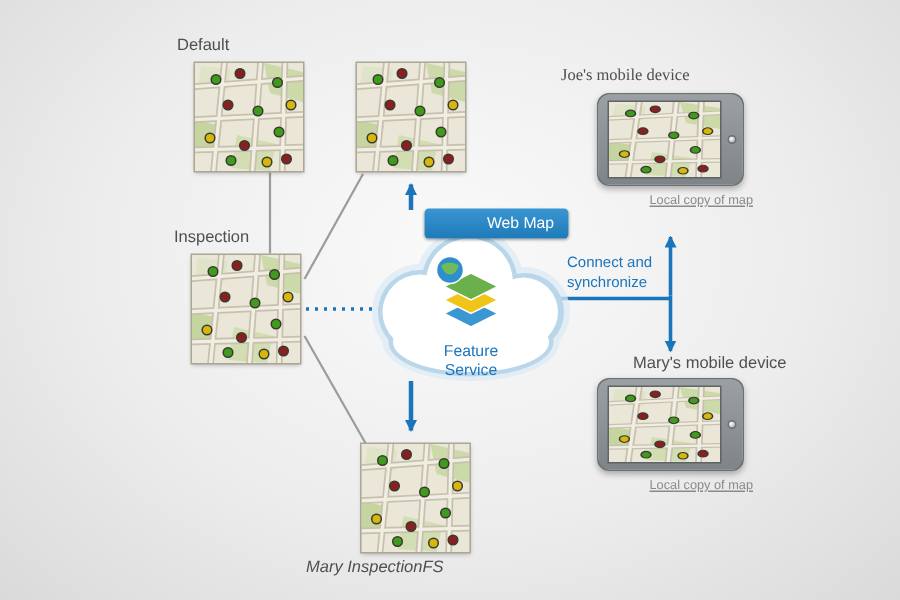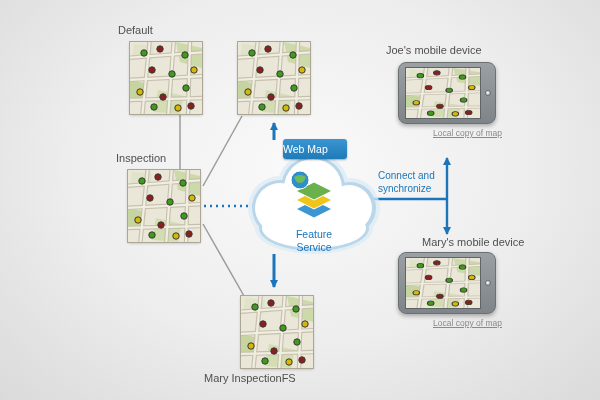--- a/index.html
+++ b/index.html
@@ -13,22 +13,22 @@
   .map-thumb{
     position:absolute;width:72px;height:72px;background:#eae6d8;
     outline:1px solid #aca695;box-shadow:0 1px 3px rgba(0,0,0,.28);
   }
   .map-thumb svg{display:block;width:100%;height:100%;}
   .overlay{position:absolute;left:0;top:0;pointer-events:none;}
   .cloud-wrap{position:absolute;left:246px;top:152px;width:140px;height:104px;}
   .badge{
     position:absolute;left:283px;top:139px;width:64px;height:20px;
     background:linear-gradient(180deg,#3a96d2,#1f7ab8);color:#ffffff;
-    font-size:10.5px;line-height:20px;text-align:left;border-radius:3px;
-    box-shadow:0 1px 2px rgba(0,0,0,.35);z-index:6;
+    font-size:10.5px;line-height:20px;text-align:center;border-radius:3px;
+    box-shadow:0 1px 2px rgba(0,0,0,.35);z-index:6;padding-left:32px;
   }
   .feature-label{
     position:absolute;left:282px;top:218px;width:64px;text-align:center;
     font-size:10.5px;color:#1b75bb;line-height:1.2;z-index:6;margin-top:10px;
   }
   .sync-label{
     position:absolute;left:378px;top:170px;width:74px;text-align:left;
     font-size:10px;color:#1b75bb;line-height:1.25;
   }
   .device{
@@ -77,21 +77,21 @@
 
     <g stroke="#1b75bb" stroke-width="2.4">
       <line x1="372" y1="199" x2="446" y2="199"></line>
       <line x1="447" y1="197" x2="447" y2="158" marker-end="url(#arrB)"></line>
       <line x1="447" y1="197" x2="447" y2="234" marker-end="url(#arrB)"></line>
     </g>
   </svg>
 
   <div class="lbl" style="left:118px;top:24px;width:96px;">Default</div>
   <div class="lbl" style="left:116px;top:152px;width:96px;">Inspection</div>
-  <div class="lbl" style="left:204px;top:372px;width:146px;">Mary InspectionFS</div>
+  <div class="lbl" style="left:204px;top:372px;width:146px;font-style:italic;">Mary InspectionFS</div>
 
   <div class="map-thumb" style="left:130px;top:42px;">
       <svg viewBox="0 0 72 72" preserveAspectRatio="none">
         <rect x="0" y="0" width="72" height="72" fill="#eae6d8"></rect>
         <polygon points="46,0 72,6 72,26 50,20" fill="#ccd9a8"></polygon>
         <polygon points="0,38 18,42 14,58 0,56" fill="#c6d4a0"></polygon>
         <polygon points="28,48 54,54 50,72 24,70" fill="#d2deb2"></polygon>
         <polygon points="4,2 24,4 22,18 2,16" fill="#dfe3c8"></polygon>
         <line x1="20" y1="-4" x2="12" y2="76" stroke="#c7c0ae" stroke-width="4.5"></line>
         <line x1="44" y1="-4" x2="38" y2="76" stroke="#c7c0ae" stroke-width="4.5"></line>
@@ -249,21 +249,21 @@
         <circle cx="54" cy="28" r="9" fill="#2f8fcc" stroke="#ffffff" stroke-width="1"></circle>
         <path d="M48 25 q6 -4 12 0 q-2 6 -6 6 q-4 0 -6 -6 z" fill="#74c04e" opacity="0.9"></path>
       </g>
     </svg>
   </div>
   <div class="badge">Web Map</div>
   <div class="feature-label">Feature Service</div>
 
   <div class="sync-label">Connect and synchronize</div>
 
-  <div class="lbl" style="left:386px;top:44px;width:112px;">Joe's mobile device</div>
+  <div class="lbl" style="left:374px;top:44px;width:112px;font-family:Liberation Serif, serif;">Joe's mobile device</div>
   <div class="device" style="left:398px;top:62px;">
     <div class="screen">
         <svg viewBox="0 0 72 72" preserveAspectRatio="none">
           <rect x="0" y="0" width="72" height="72" fill="#eae6d8"></rect>
           <polygon points="46,0 72,6 72,26 50,20" fill="#ccd9a8"></polygon>
           <polygon points="0,38 18,42 14,58 0,56" fill="#c6d4a0"></polygon>
           <polygon points="28,48 54,54 50,72 24,70" fill="#d2deb2"></polygon>
           <polygon points="4,2 24,4 22,18 2,16" fill="#dfe3c8"></polygon>
           <line x1="20" y1="-4" x2="12" y2="76" stroke="#c7c0ae" stroke-width="4.5"></line>
           <line x1="44" y1="-4" x2="38" y2="76" stroke="#c7c0ae" stroke-width="4.5"></line>

